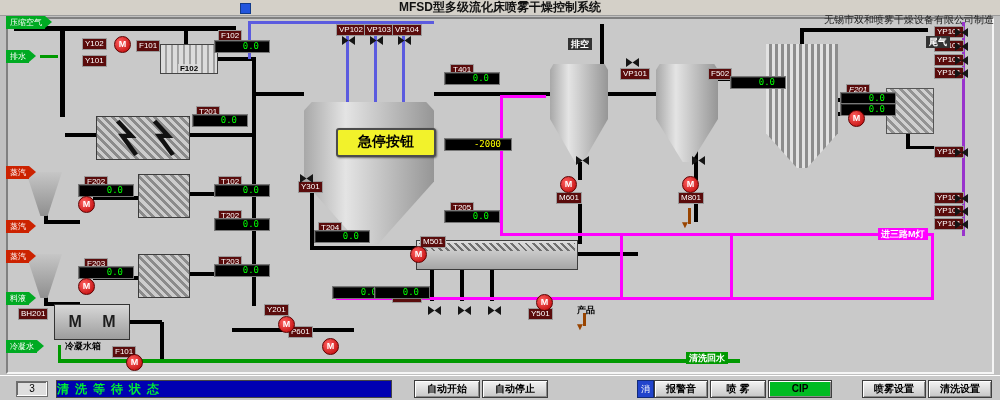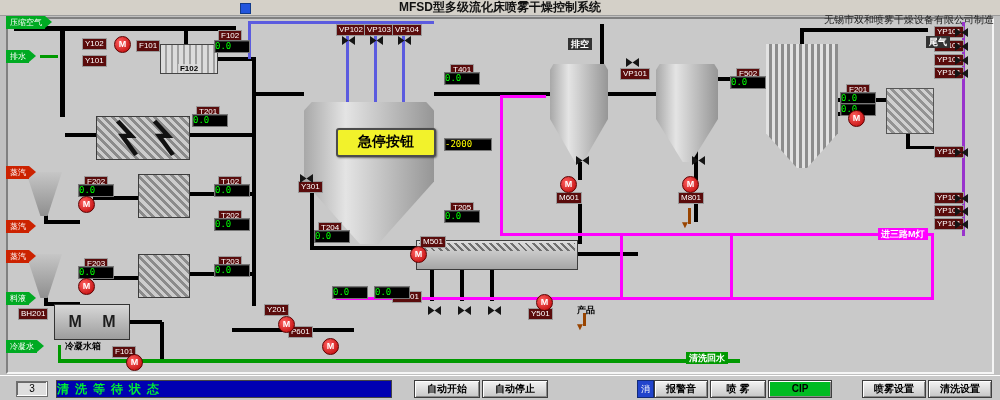--- a/index.html
+++ b/index.html
@@ -22,21 +22,21 @@
   .bolt{position:absolute;inset:0;width:100%;height:100%}
   .funnel{background:linear-gradient(#c6c6c6,#8f8f8f);clip-path:polygon(0 0,100% 0,60% 100%,40% 100%)}
   .silo{background:linear-gradient(90deg,#a8a8a8,#e4e4e4 32%,#969696);clip-path:polygon(6% 0,94% 0,100% 6%,100% 56%,57% 100%,43% 100%,0 56%,0 6%);filter:drop-shadow(0 0 1px #555)}
   .bagfilter{background:repeating-linear-gradient(90deg,#e2e2e2 0 3px,#8d8d8d 3px 6px);clip-path:polygon(0 0,100% 0,100% 72%,57% 100%,43% 100%,0 72%);filter:drop-shadow(0 0 1px #555)}
   .cyclone{background:repeating-linear-gradient(45deg,#d0d0d0 0 3px,#939393 3px 6px);border:1px solid #555}
   .bed{background:linear-gradient(#dedede,#a6a6a6);border:1px solid #3c3c3c}
   .bed::before{content:"";position:absolute;left:2px;right:2px;top:2px;height:8px;background:repeating-linear-gradient(45deg,#707070 0 2px,transparent 2px 5px)}
   .tank{background:linear-gradient(#d7d7d7,#9d9d9d);border:1px solid #333;display:flex;align-items:center;justify-content:space-around}
   .tank span{font-size:16px;font-weight:bold;color:#1d1d1d;letter-spacing:8px;padding-left:8px}
   .tag{position:absolute;background:#5a0c0c;color:#fff;font-size:8px;line-height:10px;padding:0 2px;border:1px solid #9b9b9b;white-space:nowrap;z-index:12}
-  .val{position:absolute;background:#000;color:#00ff00;font-family:"DejaVu Sans Mono",monospace;font-size:9px;line-height:11px;padding:0 0;border:1px solid #777;box-shadow:inset 1px 1px 0 #2e2e2e;z-index:12}
+  .val{position:absolute;background:#000;color:#00ff00;font-family:"DejaVu Sans Mono",monospace;font-size:9px;line-height:11px;text-align:right;padding:0 10px;border:1px solid #777;box-shadow:inset 1px 1px 0 #2e2e2e;z-index:12}
   .pump{position:absolute;width:15px;height:15px;border-radius:50%;background:radial-gradient(circle at 35% 35%,#ff6060,#b80000);color:#fff;font-size:9px;font-weight:bold;text-align:center;line-height:15px;border:1px solid #5c0000;z-index:13}
   .valve{position:absolute;width:13px;height:9px;z-index:13}
   .valve svg{display:block;width:13px;height:9px}
   .flowarrow{position:absolute;height:13px;color:#fff;font-size:8px;line-height:13px;padding:0 3px 0 4px;white-space:nowrap;z-index:12}
   .flowarrow i{position:absolute;right:-7px;top:0;width:0;height:0;border-top:6.5px solid transparent;border-bottom:6.5px solid transparent;border-left:7px solid #0a0}
   .dlabel{position:absolute;font-size:9px;line-height:12px;padding:0 3px;white-space:nowrap;z-index:14;font-weight:bold}
   .mark{position:absolute;font-size:10px;line-height:10px;z-index:13}
   .estop{position:absolute;left:336px;top:128px;width:96px;height:25px;background:#f2f22b;border:2px solid #4c4c4c;border-radius:3px;color:#000;
          font-weight:bold;font-size:14px;text-align:center;line-height:23px;z-index:20;box-shadow:1px 1px 2px rgba(0,0,0,.5);cursor:pointer}
   .watermark{position:absolute;left:66px;top:77px;z-index:40;font-size:31px;font-weight:bold;letter-spacing:1px;color:#ff1212;white-space:nowrap;
@@ -145,22 +145,22 @@
     <div class="flowarrow" style="left: 6px; top: 340px; background: rgb(0, 170, 34);">冷凝水<i style="border-left-color: rgb(0, 170, 34);"></i></div>
     <div class="tag" style="left: 82px; top: 38px;">Y102</div>
     <div class="tag" style="left: 82px; top: 55px;">Y101</div>
     <div class="tag" style="left: 136px; top: 40px;">F101</div>
     <div class="tag" style="left: 218px; top: 30px;">F102</div>
     <div class="tag" style="left: 336px; top: 24px;">VP102</div>
     <div class="tag" style="left: 364px; top: 24px;">VP103</div>
     <div class="tag" style="left: 392px; top: 24px;">VP104</div>
     <div class="tag" style="left: 450px; top: 64px;">T401</div>
     <div class="tag" style="left: 620px; top: 68px;">VP101</div>
-    <div class="tag" style="left: 736px; top: 68px;">F502</div>
-    <div class="tag" style="left: 846px; top: 84px;">F201</div>
+    <div class="tag" style="left: 708px; top: 68px;">F502</div>
+    <div class="tag" style="left: 846px; top: 84px; font-style: italic;">F201</div>
     <div class="tag" style="left: 196px; top: 106px;">T201</div>
     <div class="tag" style="left: 84px; top: 176px;">F202</div>
     <div class="tag" style="left: 218px; top: 176px;">T102</div>
     <div class="tag" style="left: 298px; top: 181px;">Y301</div>
     <div class="tag" style="left: 218px; top: 210px;">T202</div>
     <div class="tag" style="left: 84px; top: 258px;">F203</div>
     <div class="tag" style="left: 218px; top: 256px;">T203</div>
     <div class="tag" style="left: 318px; top: 222px;">T204</div>
     <div class="tag" style="left: 450px; top: 202px;">T205</div>
     <div class="tag" style="left: 420px; top: 236px;">M501</div>

